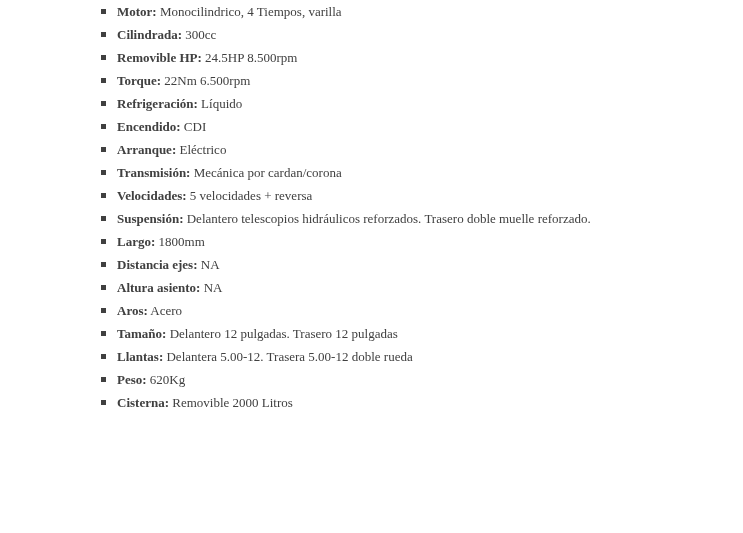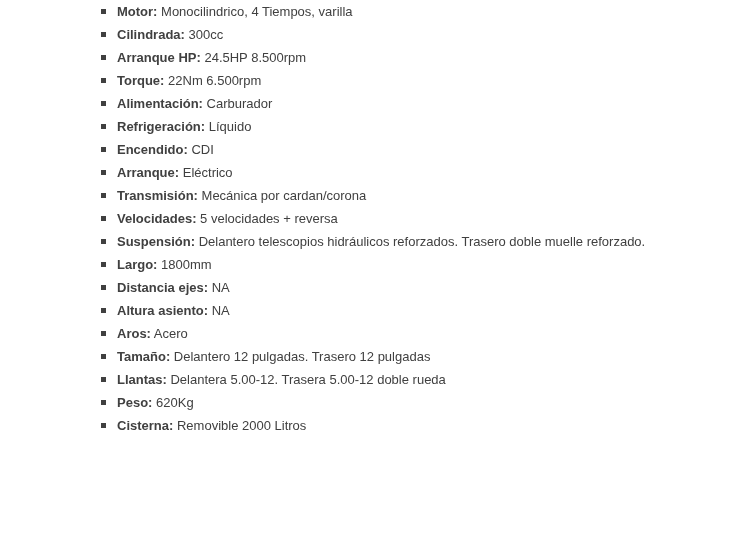--- a/index.html
+++ b/index.html
@@ -6,21 +6,21 @@
     margin: 0;
     padding: 0;
     background: #ffffff;
   }
   .page {
     position: relative;
     width: 743px;
     height: 533px;
     background: #ffffff;
     overflow: hidden;
-    font-family: Liberation Sans, sans-serif;
+    font-family: Liberation Serif, serif;
   }
   .spec-list {
     position: absolute;
     left: 100px;
     top: 0;
     margin: 0;
     padding: 0;
     list-style: none;
     width: 620px;
   }
@@ -50,23 +50,22 @@
     color: #404040;
   }
 </style>
 </head>
 <body>
 
 <div class="page">
   <ul class="spec-list" id="spec-list">
       <li class="spec-item"><span class="spec-label">Motor:</span> <span class="spec-value">Monocilindrico, 4 Tiempos, varilla</span></li>
       <li class="spec-item"><span class="spec-label">Cilindrada:</span> <span class="spec-value">300cc</span></li>
-      <li class="spec-item"><span class="spec-label">Arranque HP:</span> <span class="spec-value">24.5HP 8.500rpm</span></li>
+      <li class="spec-item"><span class="spec-label">Removible HP:</span> <span class="spec-value">24.5HP 8.500rpm</span></li>
       <li class="spec-item"><span class="spec-label">Torque:</span> <span class="spec-value">22Nm 6.500rpm</span></li>
-      <li class="spec-item"><span class="spec-label">Alimentación:</span> <span class="spec-value">Carburador</span></li>
       <li class="spec-item"><span class="spec-label">Refrigeración:</span> <span class="spec-value">Líquido</span></li>
       <li class="spec-item"><span class="spec-label">Encendido:</span> <span class="spec-value">CDI</span></li>
       <li class="spec-item"><span class="spec-label">Arranque:</span> <span class="spec-value">Eléctrico</span></li>
       <li class="spec-item"><span class="spec-label">Transmisión:</span> <span class="spec-value">Mecánica por cardan/corona</span></li>
       <li class="spec-item"><span class="spec-label">Velocidades:</span> <span class="spec-value">5 velocidades + reversa</span></li>
       <li class="spec-item"><span class="spec-label">Suspensión:</span> <span class="spec-value">Delantero telescopios hidráulicos reforzados. Trasero doble muelle reforzado.</span></li>
       <li class="spec-item"><span class="spec-label">Largo:</span> <span class="spec-value">1800mm</span></li>
       <li class="spec-item"><span class="spec-label">Distancia ejes:</span> <span class="spec-value">NA</span></li>
       <li class="spec-item"><span class="spec-label">Altura asiento:</span> <span class="spec-value">NA</span></li>
       <li class="spec-item"><span class="spec-label">Aros:</span> <span class="spec-value">Acero</span></li>

